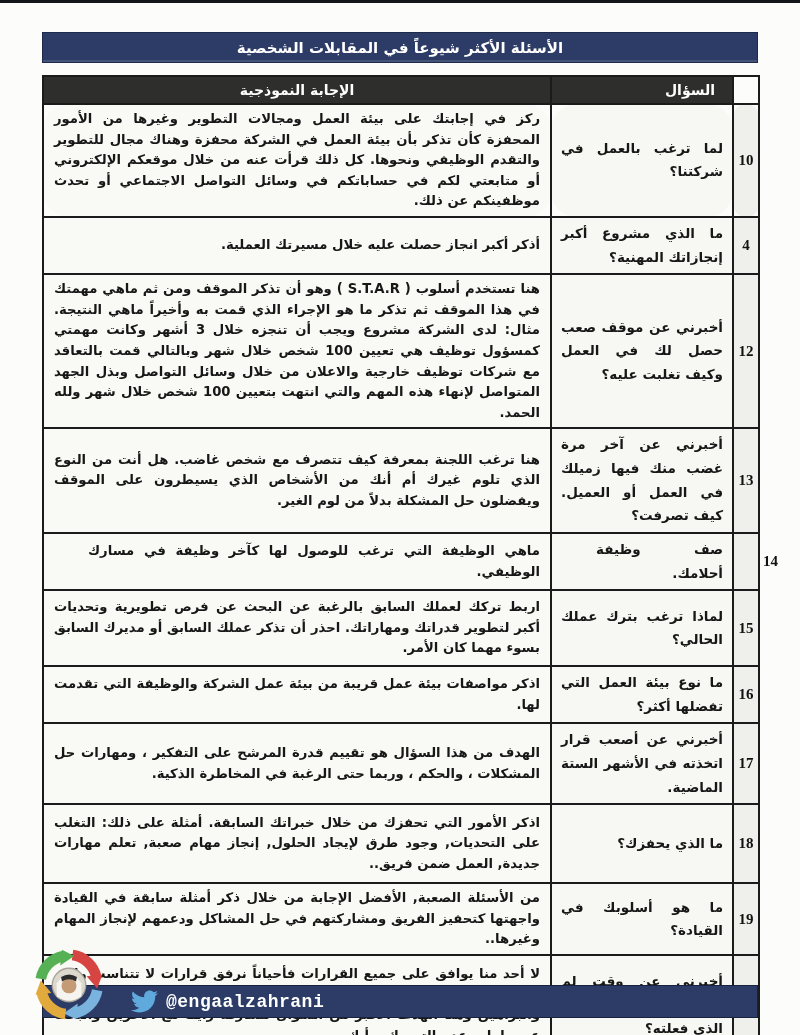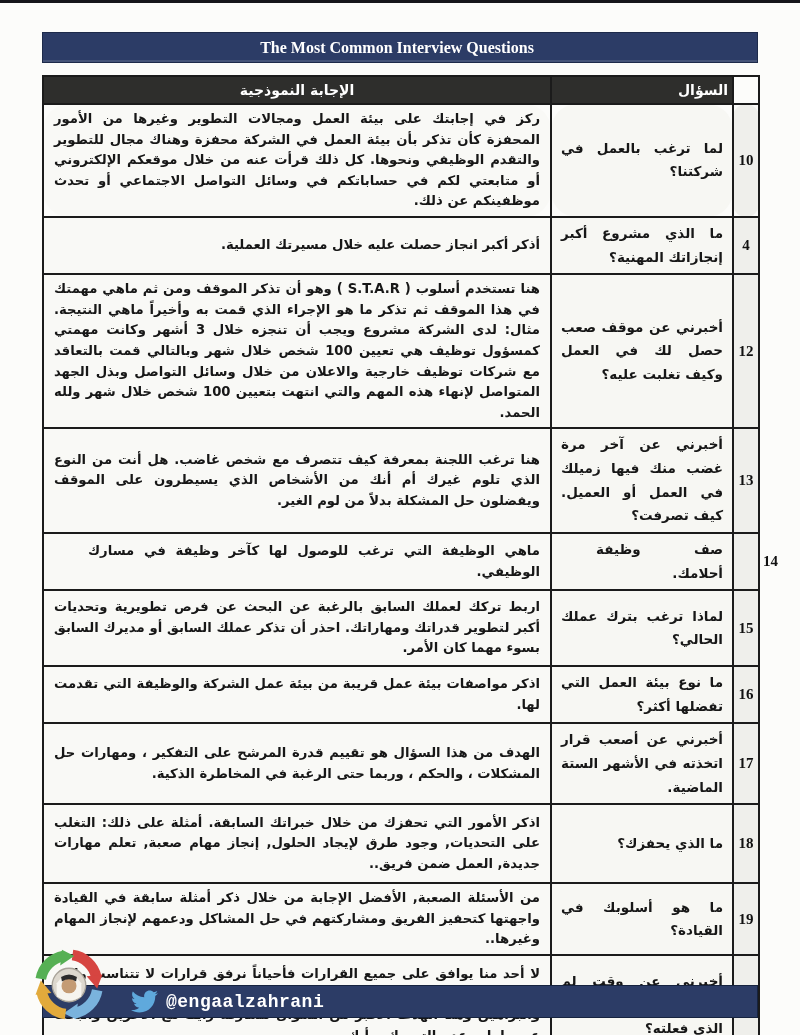--- a/index.html
+++ b/index.html
@@ -54,21 +54,21 @@
   col.c-q   { width: 182px; }
   col.c-a   { width: 508px; }
   thead th {
     height: 28px;
     background: #2e2e2c;
     color: #ffffff;
     font-weight: 700;
     font-size: 14px;
   }
   thead th.h-num { background: #fcfcfa; }
-  thead th.h-q  { text-align: right; padding-right: 4px; }
+  thead th.h-q  { text-align: right; padding-right: 17px; }
   thead th.h-a  { text-align: center; margin-top: 44px; }
   td.num-cell {
     background: #efefeb;
     text-align: center;
     font-family: "Liberation Serif", serif;
     font-weight: 700;
     font-size: 15px;
     color: #111;
   }
   td.q-cell {
@@ -126,21 +126,21 @@
   }
 </style>
 </head>
 <body>
 
 <div class="sheet">
 
   <div class="top-rule"></div>
 
   <div class="title-bar">
-    <span class="t-en">The Most Common Interview Questions</span>
+    <span class="t-ar">الأسئلة الأكثر شيوعاً في المقابلات الشخصية</span>
   </div>
 
   <table class="qa">
     <colgroup>
       <col class="c-num">
         <col class="c-q">
         <col class="c-a">
     </colgroup>
     <thead>
       <tr>

